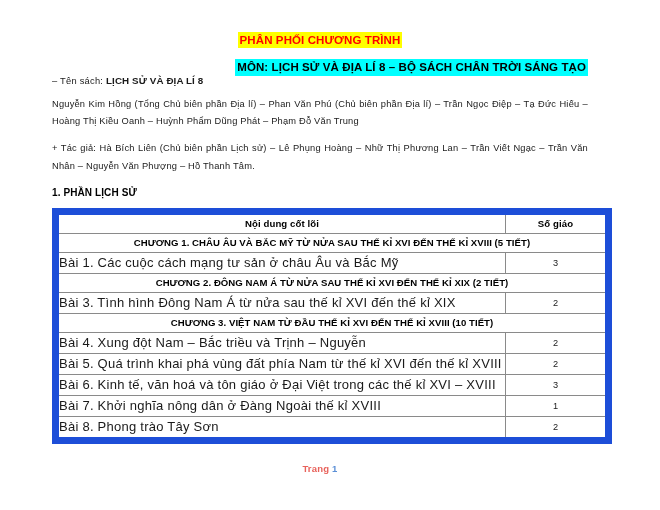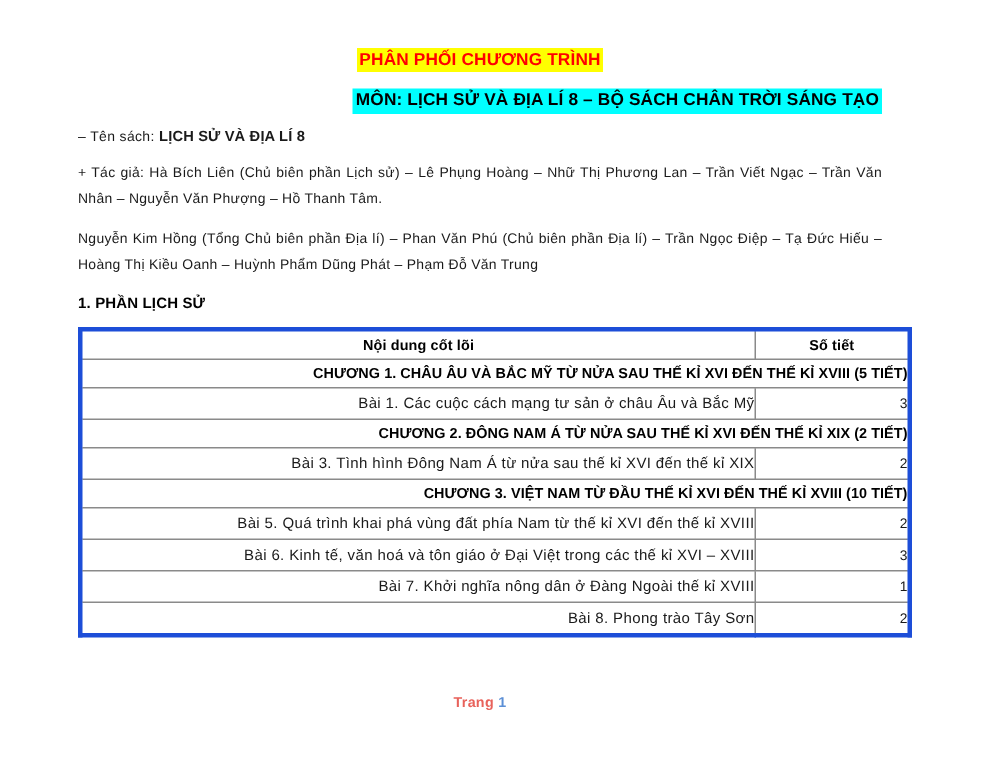--- a/index.html
+++ b/index.html
@@ -51,21 +51,21 @@
     background: #00FFFF;
     letter-spacing: 0.1px;
     padding: 1px 2px;
     line-height: 1.25;
   }
 
   
   .meta-line {
     font-size: 9.3px;
     line-height: 1.0;
-    margin-top: 11px;
+    margin-top: 0;
     letter-spacing: 0.25px;
     color: #1a1a1a;
   }
   .meta-strong {
     font-weight: bold;
     font-size: 9.8px;
     letter-spacing: 0.1px;
   }
   .authors {
     font-size: 9.3px;
@@ -88,49 +88,48 @@
     letter-spacing: 0.25px;
     color: #1a1a1a;
   }
 
   
   table.ppct {
     margin-top: 10px;
     border-collapse: collapse;
     width: 553px;
     table-layout: fixed;
-    border: 3px solid #1d4ed8;
+    border: 7px solid #1d4ed8;
   }
   table.ppct col.c-content { width: 450px; }
   table.ppct col.c-count   { width: 103px; }
 
   table.ppct th,
   table.ppct td {
     border: 1px solid #8a8a8a;
     padding: 0;
     vertical-align: middle;
-    text-align: right;
   }
   table.ppct th {
     height: 18px;
     font-size: 9.6px;
     font-weight: bold;
     text-align: center;
     letter-spacing: 0.1px;
   }
   td.chapter {
     height: 18px;
     font-size: 9.6px;
     font-weight: bold;
     text-align: center;
     letter-spacing: 0.05px;
   }
   td.lesson {
     height: 20px;
-    font-size: 10px;
+    font-size: 13px;
     text-align: left;
     padding-left: 6px;
     letter-spacing: 0.25px;
     color: #1a1a1a;
     margin-left: 20px;
   }
   td.count {
     height: 20px;
     font-size: 9.2px;
     text-align: center;
@@ -162,36 +161,36 @@
 
   <div class="subtitle-wrap">
     <span class="doc-subtitle">MÔN: LỊCH SỬ VÀ ĐỊA LÍ 8 – BỘ SÁCH CHÂN TRỜI SÁNG TẠO</span>
   </div>
 
   <div class="meta-line">
     <span>– Tên sách:</span>
     <span class="meta-strong">LỊCH SỬ VÀ ĐỊA LÍ 8</span>
   </div>
 
+  <div class="authors">Nguyễn Kim Hồng (Tổng Chủ biên phần Địa lí) – Phan Văn Phú (Chủ biên phần Địa lí) – Trần Ngọc Điệp – Tạ Đức Hiếu – Hoàng Thị Kiều Oanh – Huỳnh Phẩm Dũng Phát – Phạm Đỗ Văn Trung</div>
+
   <div class="authors">+ Tác giả: Hà Bích Liên (Chủ biên phần Lịch sử) – Lê Phụng Hoàng – Nhữ Thị Phương Lan – Trần Viết Ngạc – Trần Văn Nhân – Nguyễn Văn Phượng – Hồ Thanh Tâm.</div>
-
-  <div class="authors">Nguyễn Kim Hồng (Tổng Chủ biên phần Địa lí) – Phan Văn Phú (Chủ biên phần Địa lí) – Trần Ngọc Điệp – Tạ Đức Hiếu – Hoàng Thị Kiều Oanh – Huỳnh Phẩm Dũng Phát – Phạm Đỗ Văn Trung</div>
 
   <div class="section-heading">1. PHẦN LỊCH SỬ</div>
 
 
   <table class="ppct">
     <colgroup>
       <col class="c-content">
       <col class="c-count">
     </colgroup>
     <thead>
       <tr>
         <th>Nội dung cốt lõi</th>
-        <th>Số tiết</th>
+        <th>Số giáo</th>
       </tr>
     </thead>
     <tbody>
         <tr>
           <td class="chapter" colspan="2">CHƯƠNG 1. CHÂU ÂU VÀ BẮC MỸ TỪ NỬA SAU THẾ KỈ XVI ĐẾN THẾ KỈ XVIII (5 TIẾT)</td>
         </tr>
         <tr>
           <td class="lesson">Bài 1. Các cuộc cách mạng tư sản ở châu Âu và Bắc Mỹ</td>
           <td class="count">3</td>
         </tr>
@@ -199,20 +198,24 @@
           <td class="chapter" colspan="2">CHƯƠNG 2. ĐÔNG NAM Á TỪ NỬA SAU THẾ KỈ XVI ĐẾN THẾ KỈ XIX (2 TIẾT)</td>
         </tr>
         <tr>
           <td class="lesson">Bài 3. Tình hình Đông Nam Á từ nửa sau thế kỉ XVI đến thế kỉ XIX</td>
           <td class="count">2</td>
         </tr>
         <tr>
           <td class="chapter" colspan="2">CHƯƠNG 3. VIỆT NAM TỪ ĐẦU THẾ KỈ XVI ĐẾN THẾ KỈ XVIII (10 TIẾT)</td>
         </tr>
         <tr>
+          <td class="lesson">Bài 4. Xung đột Nam – Bắc triều và Trịnh – Nguyễn</td>
+          <td class="count">2</td>
+        </tr>
+        <tr>
           <td class="lesson">Bài 5. Quá trình khai phá vùng đất phía Nam từ thế kỉ XVI đến thế kỉ XVIII</td>
           <td class="count">2</td>
         </tr>
         <tr>
           <td class="lesson">Bài 6. Kinh tế, văn hoá và tôn giáo ở Đại Việt trong các thế kỉ XVI – XVIII</td>
           <td class="count">3</td>
         </tr>
         <tr>
           <td class="lesson">Bài 7. Khởi nghĩa nông dân ở Đàng Ngoài thế kỉ XVIII</td>
           <td class="count">1</td>

